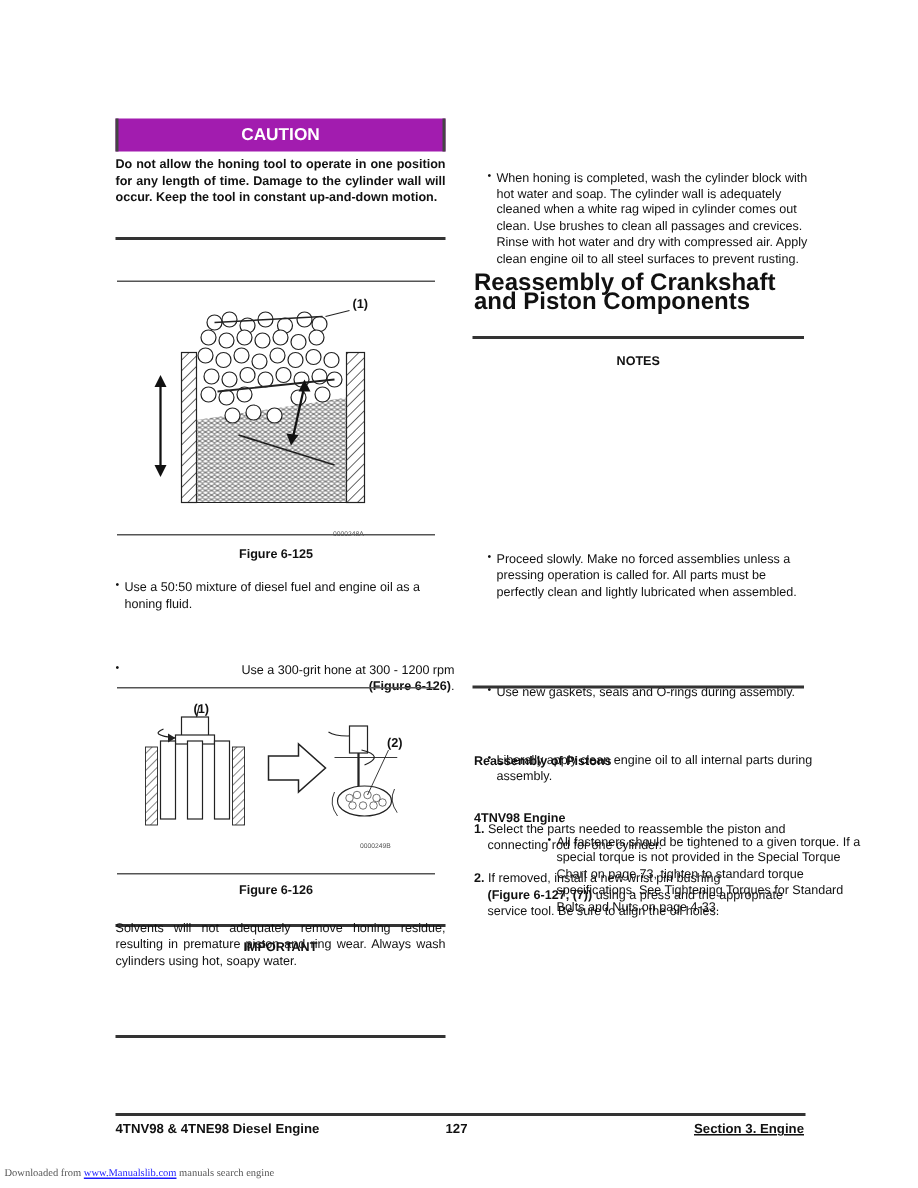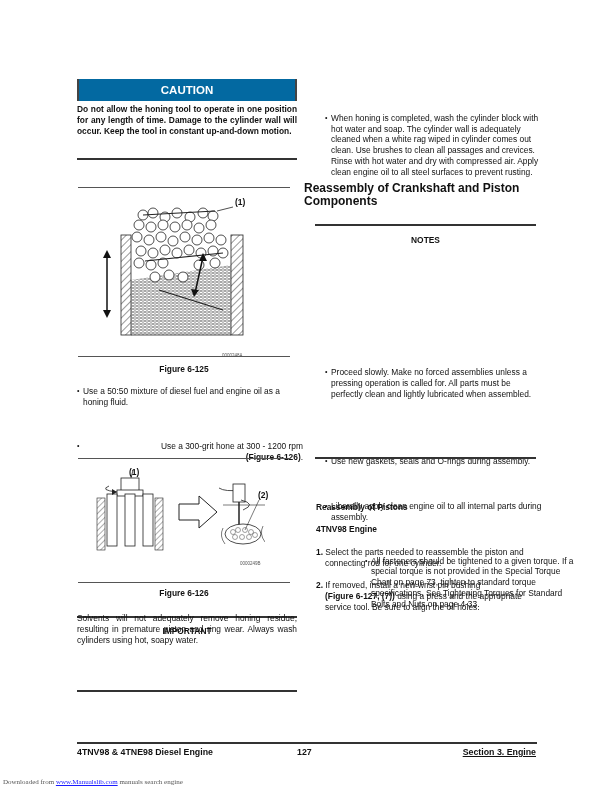--- a/index.html
+++ b/index.html
@@ -8,21 +8,21 @@
   .abs { position:absolute; }
   .rule { position:absolute; height:0; border-top:2px solid #333; }
   .rule.thin { border-top:1.5px solid #555; }
   .p { font-size:8.4px; line-height:10.9px; }
   .bold { font-weight:bold; }
   .center { text-align:center; }
   .just { text-align:justify; }
   .bullet { position:relative; padding-left:6px; }
   .bullet::before { content:"•"; position:absolute; left:0; top:0; font-size:7px; }
   .caution-bar { position:absolute; left:77px; top:79px; width:220px; height:22px;
-                 background:#0369a1; color:#fff; font-weight:bold; font-size:11.5px;
+                 background:#a21caf; color:#fff; font-weight:bold; font-size:11.5px;
                  text-align:center; line-height:22px; box-sizing:border-box;
                  border-left:2px solid #444; border-right:2px solid #444; }
   .footer { font-size:8.8px; font-weight:bold; }
   .dl { font-family:"Liberation Serif", serif; font-size:7px; color:#555; }
   .dl a { color:#1a1aff; text-decoration:underline; }
 </style>
 </head>
 <body>
 
 <div class="caution-bar">CAUTION</div>
@@ -162,34 +162,34 @@
 <div class="rule thin" style="left:78px; top:582px; width:212px;"></div>
 <div class="abs p bold center" style="left:78px; top:588px; width:212px;">Figure 6-126</div>
 
 <div class="rule" style="left:77px; top:616px; width:220px;"></div>
 <div class="abs p bold center" style="left:77px; top:626px; width:220px;">IMPORTANT</div>
 <div class="abs p just" style="left:77px; top:613px; width:220px;">Solvents will not adequately remove honing residue, resulting in premature piston and ring wear. Always wash cylinders using hot, soapy water.</div>
 <div class="rule" style="left:77px; top:690px; width:220px;"></div>
 
 <div class="abs p bullet" style="left:325px; top:69px; width:212px;">When honing is completed, wash the cylinder block with hot water and soap. The cylinder wall is adequately cleaned when a white rag wiped in cylinder comes out clean. Use brushes to clean all passages and crevices. Rinse with hot water and dry with compressed air. Apply clean engine oil to all steel surfaces to prevent rusting.</div>
 
-<div class="abs bold" style="left:304px; top:182px; width:225px; font-size:12px; line-height:13px;">Reassembly of Crankshaft and Piston Components</div>
+<div class="abs bold" style="left:316px; top:182px; width:225px; font-size:16px; line-height:13px;">Reassembly of Crankshaft and Piston Components</div>
 
 <div class="rule" style="left:315px; top:224px; width:221px;"></div>
 <div class="abs p bold center" style="left:315px; top:235px; width:221px;">NOTES</div>
 
 <div class="abs p bullet" style="left:325px; top:258px; width:212px;">Proceed slowly. Make no forced assemblies unless a pressing operation is called for. All parts must be perfectly clean and lightly lubricated when assembled.</div>
 <div class="abs p bullet" style="left:325px; top:314px; width:212px;">Use new gaskets, seals and O-rings during assembly.</div>
 <div class="abs p bullet" style="left:325px; top:348px; width:212px;">Liberally apply clean engine oil to all internal parts during assembly.</div>
 <div class="abs p bullet" style="left:325px; top:381px; width:212px;margin-left:40px;">All fasteners should be tightened to a given torque. If a special torque is not provided in the Special Torque Chart on page 73, tighten to standard torque specifications. See Tightening Torques for Standard Bolts and Nuts on page 4-33.</div>
 
 <div class="rule" style="left:315px; top:457px; width:221px;"></div>
 
 <div class="abs p bold" style="left:316px; top:502px;">Reassembly of Pistons</div>
-<div class="abs p bold" style="left:316px; top:524px;">4TNV98 Engine</div>
+<div class="abs p bold" style="left:316px; top:540px;">4TNV98 Engine</div>
 
 <div class="abs p" style="left:316px; top:547px; width:222px; padding-left:9px; text-indent:-9px;"><span class="bold">1.</span> <span>Select the parts needed to reassemble the piston and connecting rod for one cylinder.</span></div>
 <div class="abs p" style="left:316px; top:580px; width:222px; padding-left:9px; text-indent:-9px;"><span class="bold">2.</span> <span>If removed, install a new wrist pin bushing</span><br><span class="bold">(Figure 6-127, (7))</span><span> using a press and the appropriate service tool. Be sure to align the oil holes.</span></div>
 
 <div class="rule" style="left:77px; top:742px; width:460px; border-top-width:2px;"></div>
 <div class="abs footer" style="left:77px; top:747px;">4TNV98 &amp; 4TNE98 Diesel Engine</div>
 <div class="abs footer" style="left:297px; top:747px;">127</div>
 <div class="abs footer" style="right:76px; top:747px;text-decoration:underline;">Section 3. Engine</div>
 
 <div class="abs dl" style="left:3px; top:778px;"><span>Downloaded from </span><a>www.Manualslib.com</a><span>  manuals search engine</span></div>

